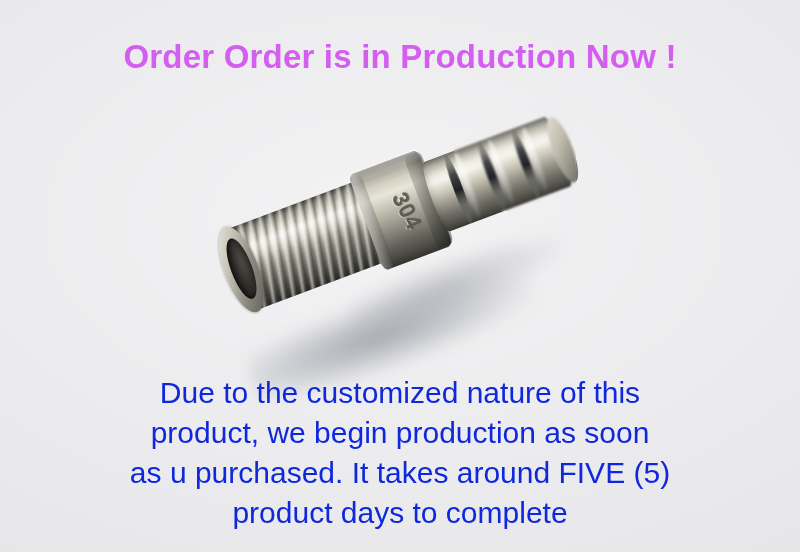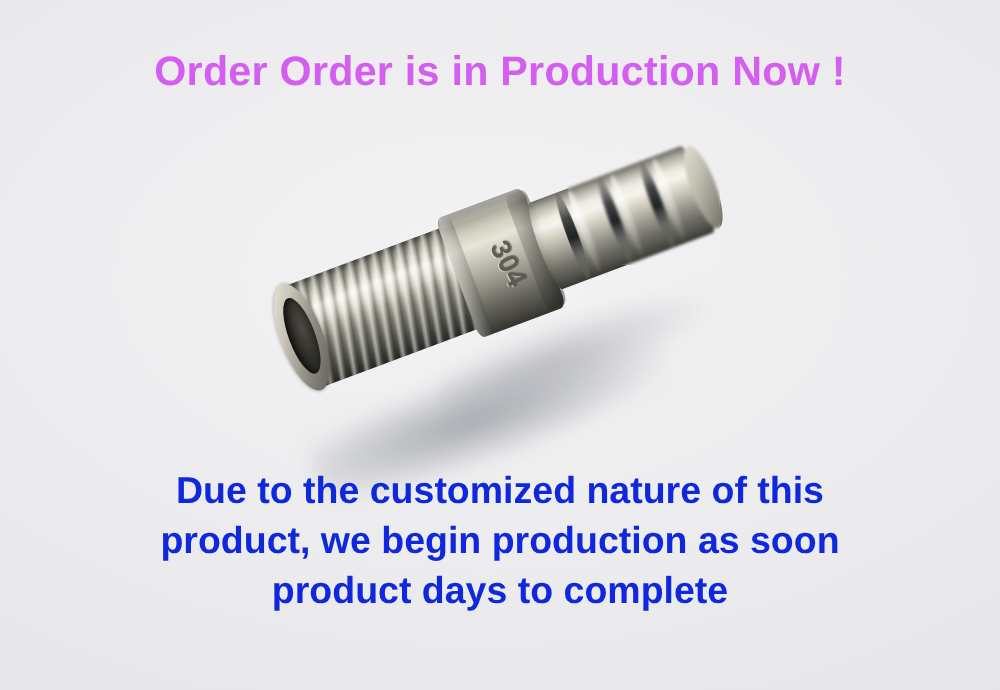--- a/index.html
+++ b/index.html
@@ -36,21 +36,21 @@
 
   
   #body-text {
     position: absolute;
     left: 0;
     top: 373px;
     width: 800px;
     text-align: center;
     color: #1028dc;
     font-family: "Liberation Sans", sans-serif;
-    font-weight: bold;
+    font-weight: normal;
     font-size: 30px;
     line-height: 40px;
     white-space: nowrap;
   }
   #body-text .bt-line { display: block; }
 
   
   #product-photo {
     position: absolute;
     left: 225px;
@@ -356,16 +356,17 @@
 
       <div id="barb-tip"></div>
 
       <div id="dof"></div>
     </div>
   </div>
 
   <div id="body-text" style="color: rgb(16, 40, 220);">
     <span class="bt-line">Due to the customized nature of this</span>
     <span class="bt-line">product, we begin production as soon</span>
+    <span class="bt-line">as u purchased. It takes around FIVE (5)</span>
     <span class="bt-line">product days to complete</span>
   </div>
 
 </div>
 
 </body></html>

